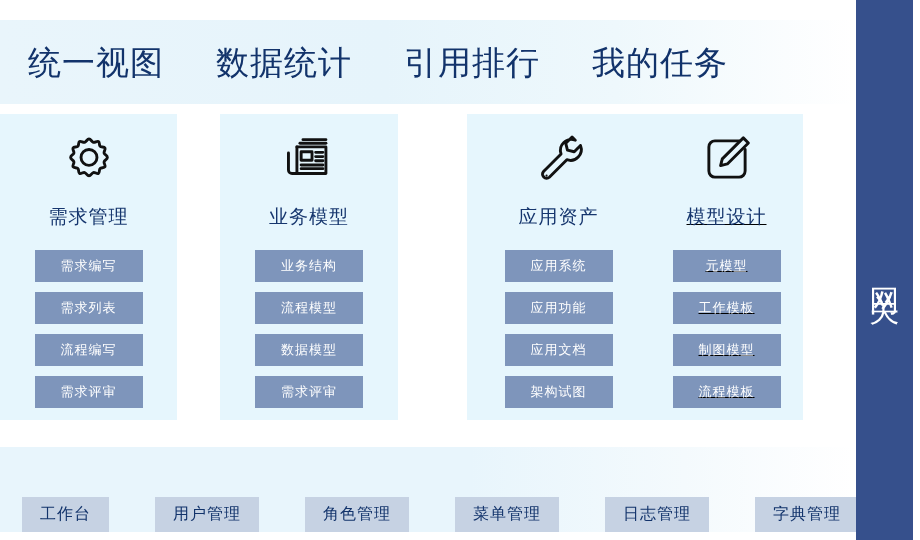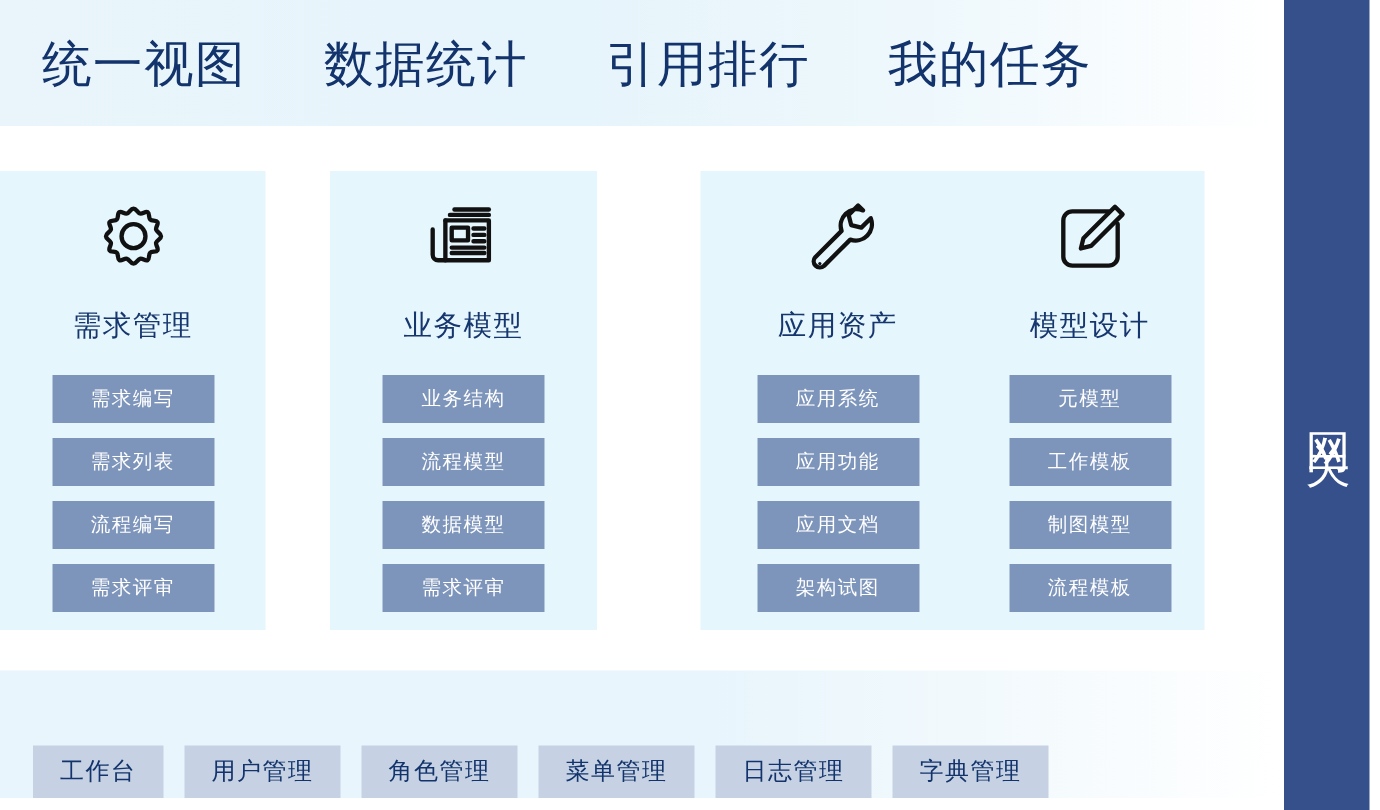--- a/index.html
+++ b/index.html
@@ -11,21 +11,21 @@
   }
   #app {
     position:relative;
     width:920px; height:540px;
     background:#ffffff;
   }
 
   
   .nav-band {
     position:absolute;
-    left:0; top:0;
+    left:0; top:20px;
     width:855px; height:84px;
     background:linear-gradient(90deg,#e9f5fb 0%,#e6f4fb 45%,#eef8fc 72%,#ffffff 100%);
     display:flex;
     align-items:center;
     padding-left:28px;
   }
   .nav-item {
     color:#12336b;
     font-size:33px;
     font-weight:400;
@@ -105,21 +105,21 @@
     font-size:16px;
     letter-spacing:1px;
     display:flex;
     align-items:center;
     justify-content:center;
     border:none;
     cursor:pointer;
     font-family:inherit;
     white-space:nowrap;
   }
-  .bottom-btn + .bottom-btn { margin-left:14px;font-family:Liberation Mono, monospace; }
+  .bottom-btn + .bottom-btn { margin-left:46px;font-family:Liberation Mono, monospace; }
 
   
   .gateway {
     position:absolute;
     left:856px; top:0;
     width:57px; height:540px;
     background:#36508c;
     display:flex;
     align-items:center;
     justify-content:center;
@@ -194,21 +194,21 @@
       </div>
       <div class="card-title">应用资产</div>
       <div class="btn-list">
         <button class="card-btn">应用系统</button>
         <button class="card-btn">应用功能</button>
         <button class="card-btn">应用文档</button>
         <button class="card-btn">架构试图</button>
       </div>
     </div>
 
-    <div class="card" style="left:650px;width:153px;">
+    <div class="card" style="left:650px;width:153px;text-decoration:underline;">
       <div class="card-icon">
         <svg width="58" height="58" viewBox="0 0 48 48" fill="none" stroke="#111111" stroke-width="2.4" stroke-linejoin="round" stroke-linecap="round">
           <path d="M34 9H14a5 5 0 0 0-5 5v20a5 5 0 0 0 5 5h20a5 5 0 0 0 5-5V16"></path>
           <path d="M37.5 6.5l4.2 4.2-17.4 17.4-5.6 1.4 1.4-5.6z"></path>
         </svg>
       </div>
       <div class="card-title">模型设计</div>
       <div class="btn-list">
         <button class="card-btn">元模型</button>
         <button class="card-btn">工作模板</button>

